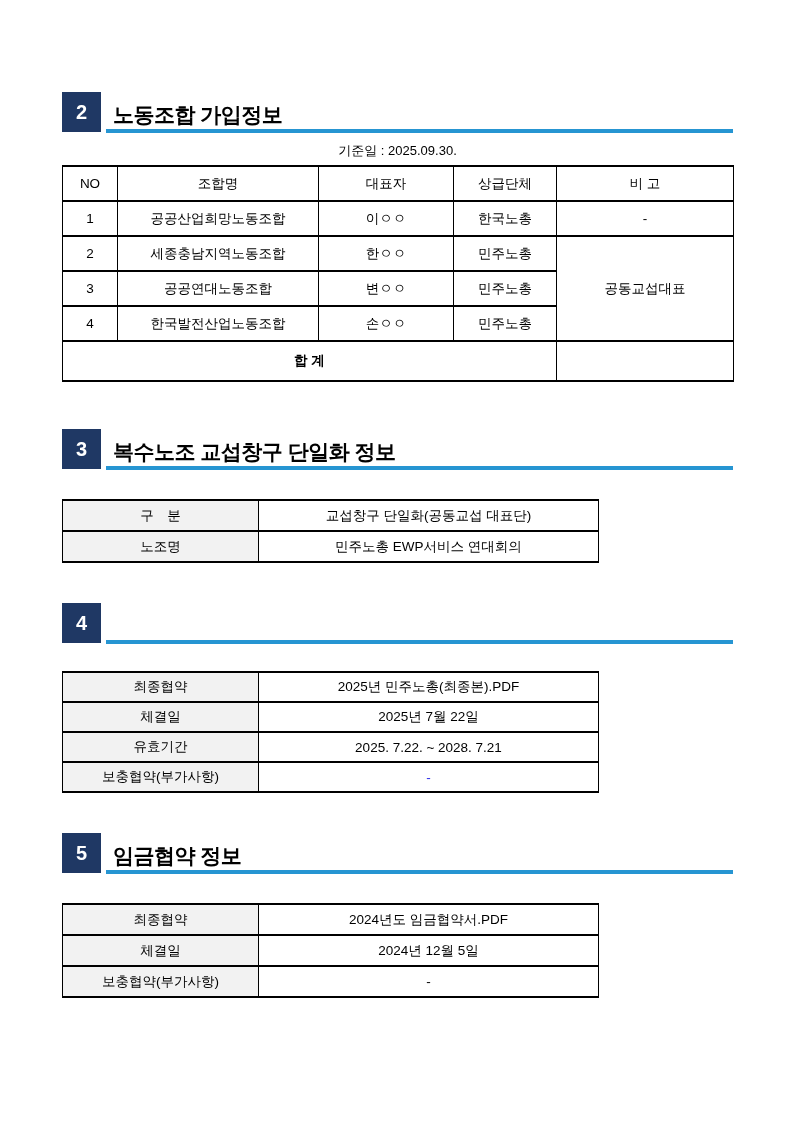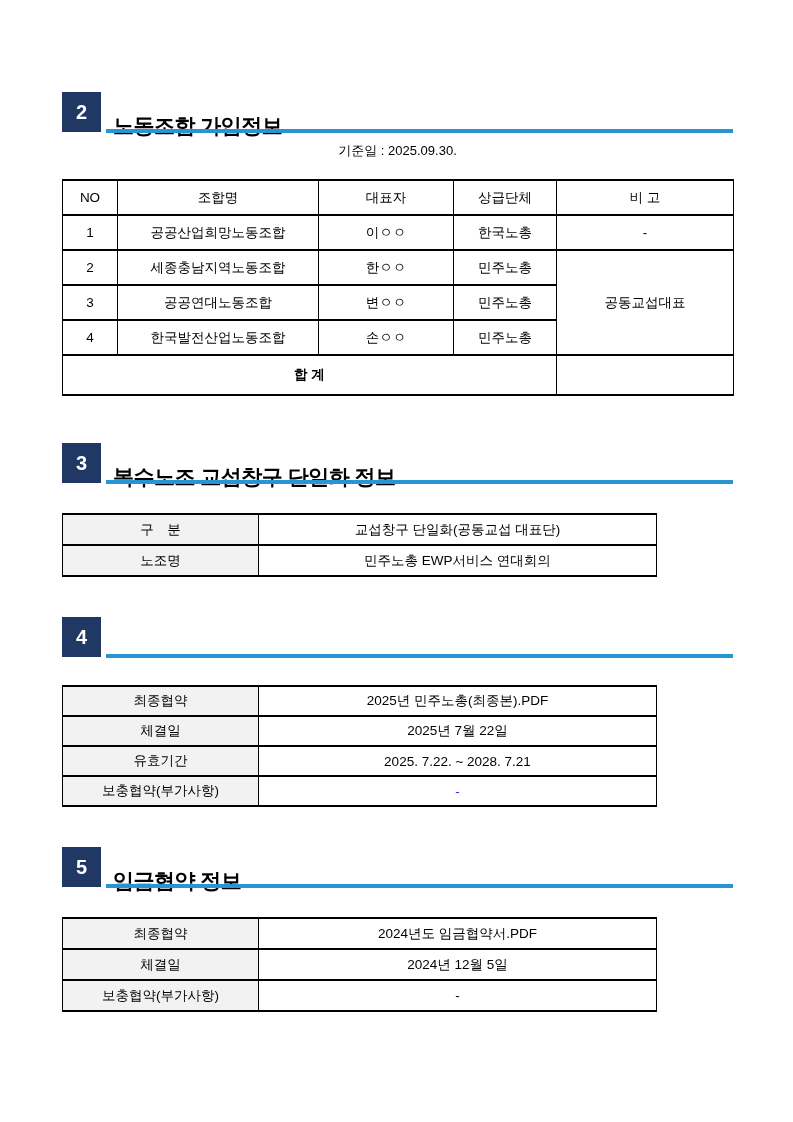--- a/index.html
+++ b/index.html
@@ -13,31 +13,31 @@
 
   
   .sec-header { position:relative; height:44px; }
   .sec-badge {
     position:absolute; left:0; top:0; width:39px; height:40px;
     background:#1f3864; color:#fff; font-size:20px; font-weight:bold;
     display:flex; align-items:center; justify-content:center;
   }
   .sec-line { position:absolute; left:44px; right:0; top:37px; height:4px; background:#2695d2; }
   .sec-title {
-    position:absolute; left:51px; top:15px; height:38px; line-height:38px;
+    position:absolute; left:51px; top:4px; height:38px; line-height:38px;
     font-size:21px; font-weight:bold; letter-spacing:-0.5px; white-space:nowrap;
   }
 
   .ref-date { margin-top:6px; text-align:center; font-size:13px; height:17px; line-height:17px; }
 
-  table { border-collapse:collapse; table-layout:fixed; width:595px; }
+  table { border-collapse:collapse; table-layout:fixed; width:537px; }
   td, th { box-sizing:border-box; text-align:center; vertical-align:middle;
            font-size:13.5px; font-weight:normal; padding:0 4px;
            border:1px solid #000; border-top-width:2px; border-bottom-width:2px; }
-  table.t1 { margin-top:20px; }
+  table.t1 { margin-top:6px; }
   .t1 th { height:35px; background:#ffffff; }
   .t1 td { height:35px; }
   .t1 tr.total-row td { height:40px; }
   .total-label { font-weight:bold; }
 
   table.kv td:first-child { background:#f2f2f2; }
   .kv3 td { height:31px; }
   .kv4 td { height:30px; }
   .kv td:first-child { width:196px; }
 

